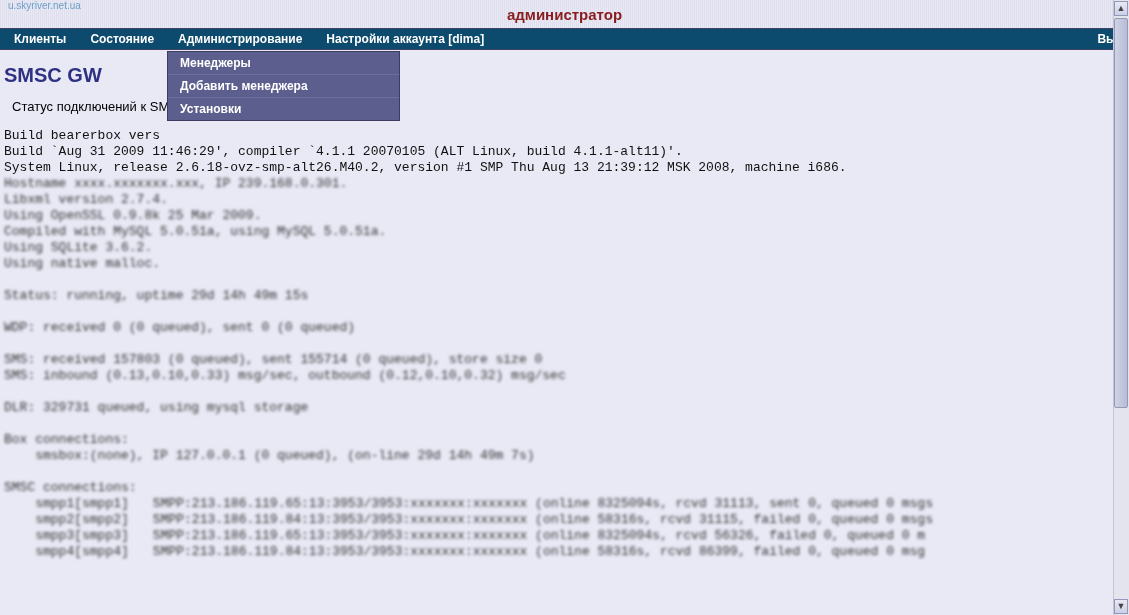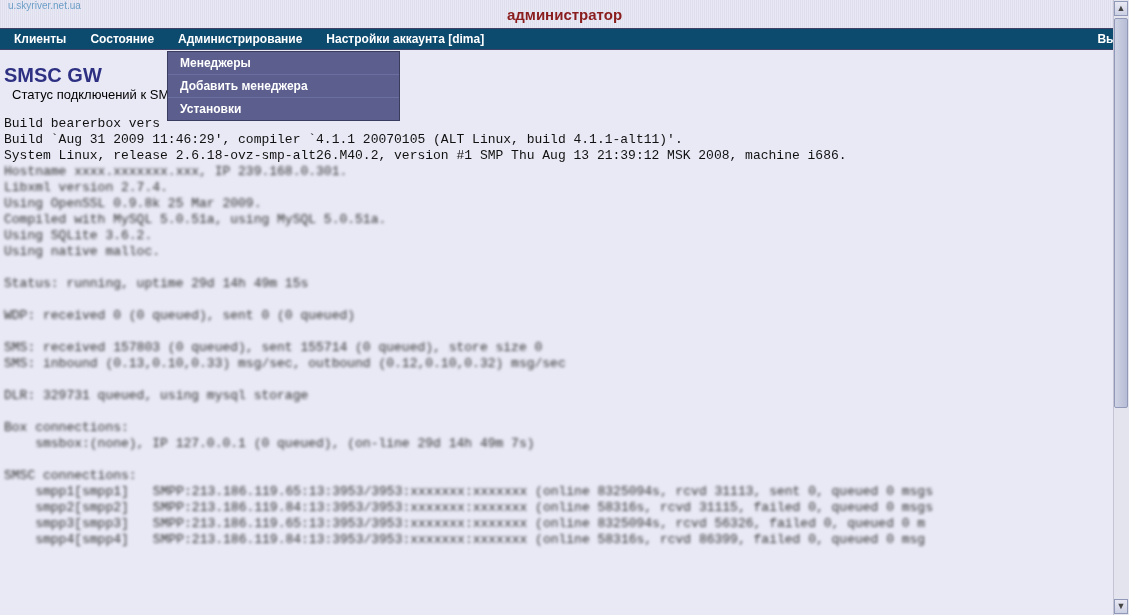--- a/index.html
+++ b/index.html
@@ -77,20 +77,21 @@
   .dropdown .dd-item.active {
     background: #2d2f51;
   }
   .content {
     padding: 14px 4px 8px 4px;
   }
   .content h1 {
     color: #2e3182;
     font-size: 20px;
     font-weight: bold;
+    margin-bottom: 12px;
   }
   .content .subtitle {
     font-size: 13px;
     margin-bottom: 14px;
     margin-left: 8px;
   }
   pre.mono {
     font-family: "Courier New", monospace;
     font-size: 13px;
     line-height: 16px;

